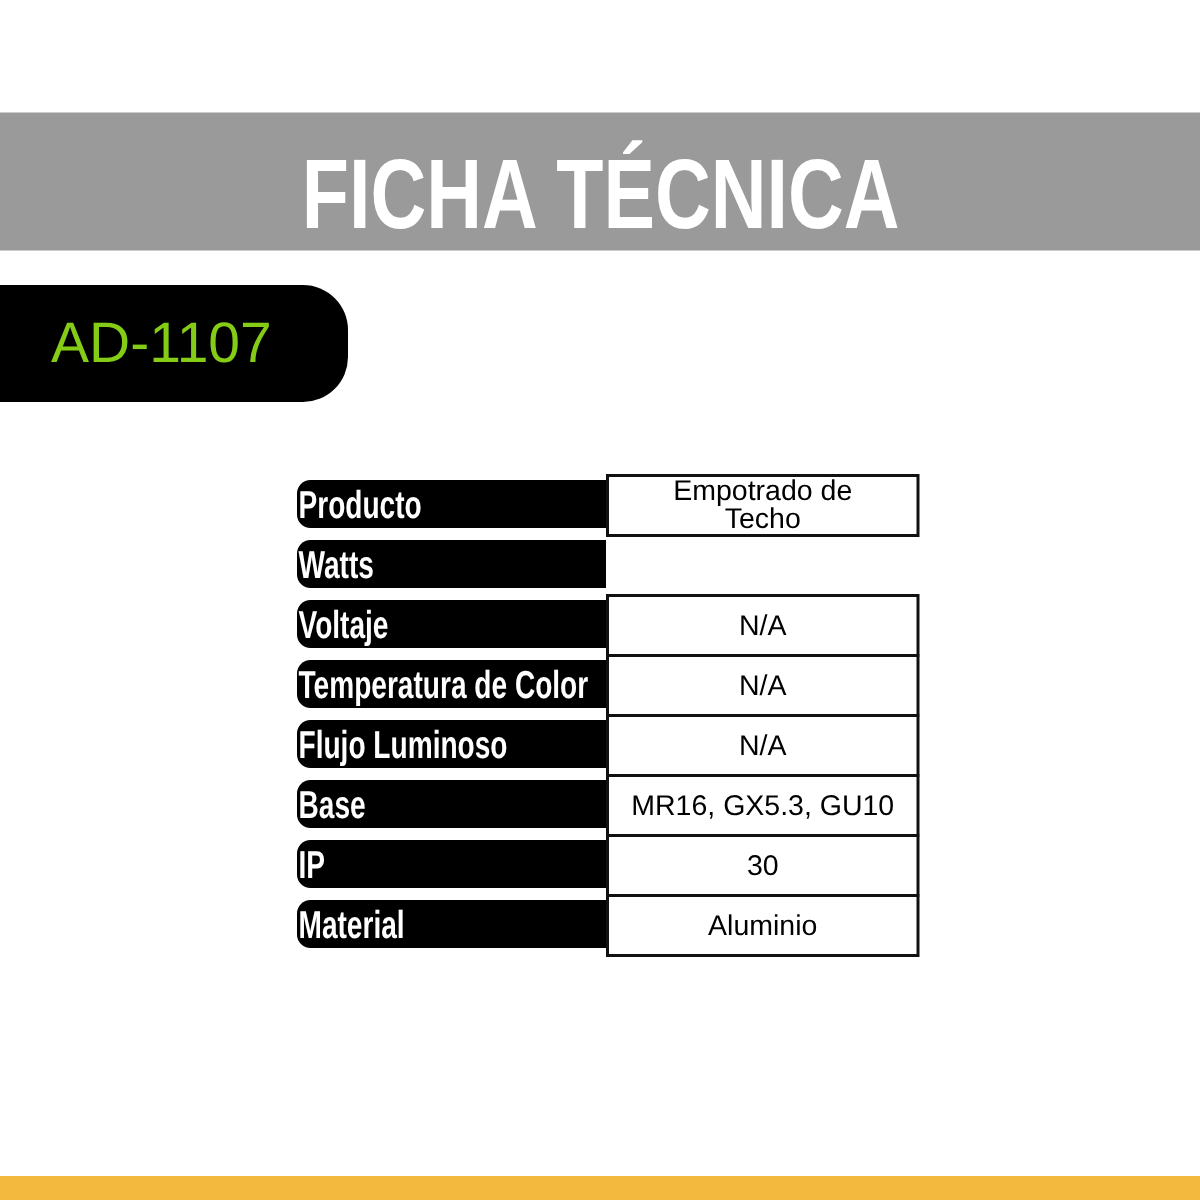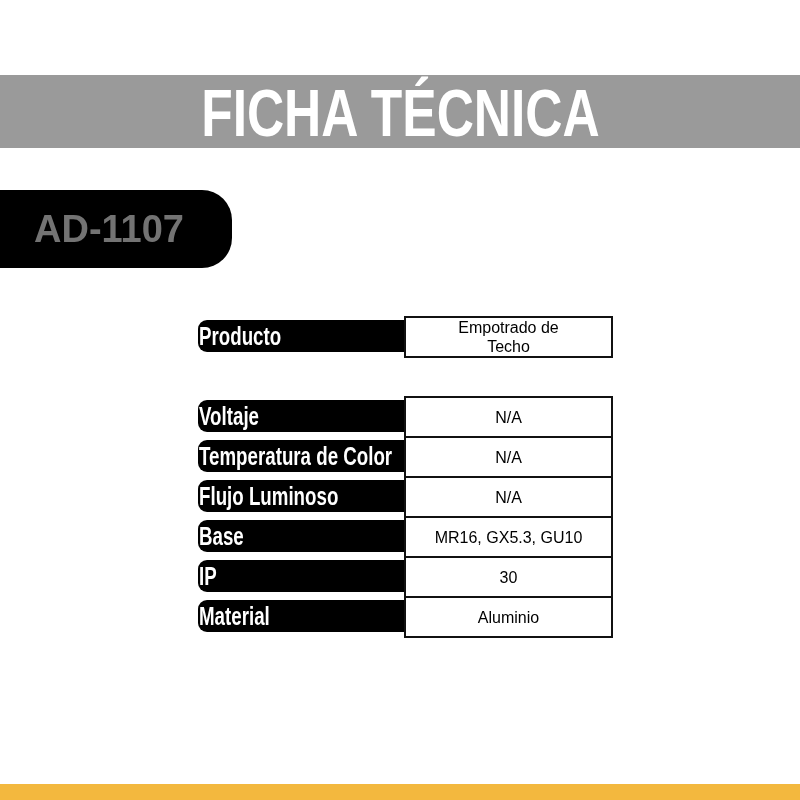--- a/index.html
+++ b/index.html
@@ -5,43 +5,42 @@
   html, body { margin: 0; padding: 0; }
   body {
     width: 800px; height: 800px;
     background: #ffffff;
     font-family: "Liberation Sans", sans-serif;
     position: relative;
     overflow: hidden;
   }
   .banner {
     position: absolute; left: 0; top: 75px;
-    width: 800px; height: 73px;
-    display: flex; align-items: flex-start; justify-content: center;
+    width: 800px; height: 92px;
+    display: flex; align-items: flex-end; justify-content: center;
   }
   .banner-text {
     color: #ffffff;
     font-weight: bold;
     font-size: 66px;
     transform: scaleX(0.78);
     white-space: nowrap;
   }
   .badge {
     position: absolute; left: 0; top: 190px;
     width: 232px; height: 78px;
     background: #000000;
     border-radius: 0 30px 30px 0;
     display: flex; align-items: center;
   }
   .badge-text {
-    color: #737373;
+    color: #84cc16;
     font-size: 38px;
     padding-left: 34px;
     white-space: nowrap;
-    font-weight: bold;
   }
   .spec-table {
     position: absolute; left: 198px; top: 316px;
     width: 415px;
   }
   .row { position: relative; height: 40px; }
   .label-cell {
     position: absolute; left: 0; top: 4px;
     width: 206px; height: 32px;
     background: #000000;
@@ -59,21 +58,21 @@
     white-space: nowrap;
   }
   .value-cell {
     position: absolute; left: 206px; top: 0;
     width: 209px; height: 42px;
     border: 2px solid #111111;
     box-sizing: border-box;
     background: #ffffff;
     display: flex; align-items: center; justify-content: center;
     text-align: center;
-    font-size: 16px;
+    font-size: 19px;
     line-height: 19px;
     color: #000000;
     white-space: pre-line;
   }
   .bottom-bar {
     position: absolute; left: 0; top: 784px;
     width: 800px; height: 16px;
   }
 </style>
 </head>
@@ -92,20 +91,23 @@
   <div class="spec-table" id="spec-table">
   <div class="row">
     <div class="label-cell">
       <span class="label-text">Producto</span>
     </div>
     <div class="value-cell">Empotrado de
 Techo</div>
   </div>
 
   <div class="row">
+    <div class="label-cell">
+      <span class="label-text">Watts</span>
+    </div>
   </div>
 
   <div class="row">
     <div class="label-cell">
       <span class="label-text">Voltaje</span>
     </div>
     <div class="value-cell">N/A</div>
   </div>
 
   <div class="row">

